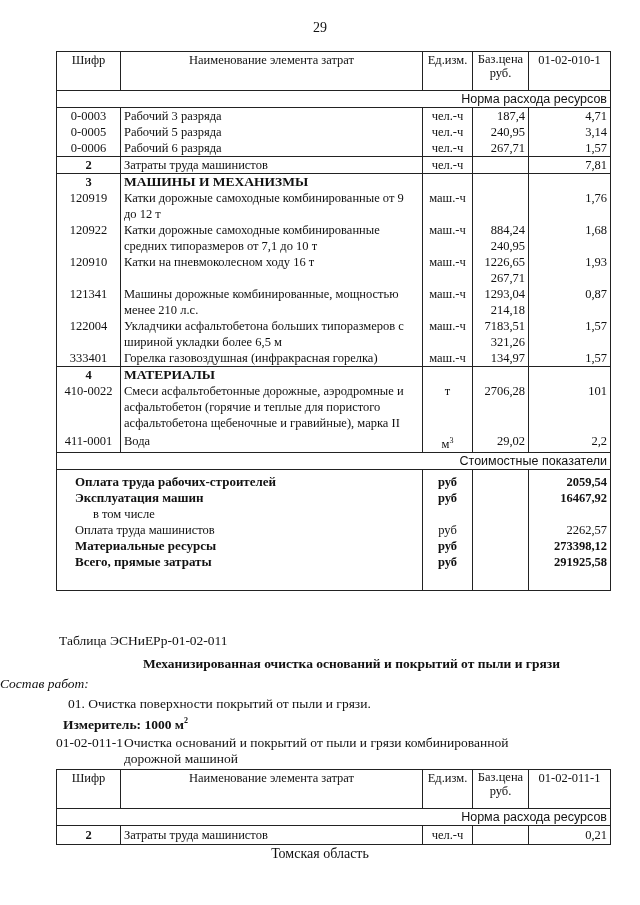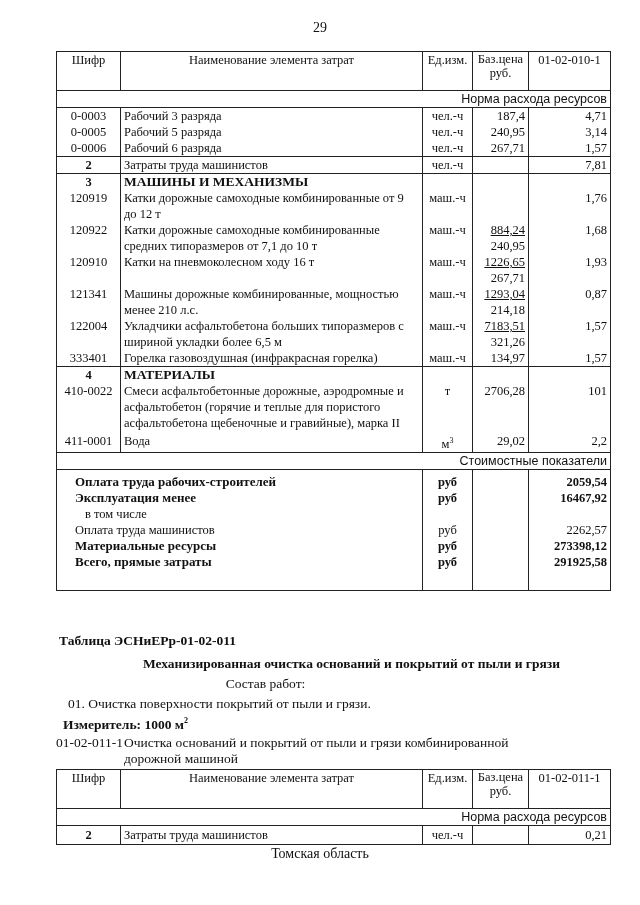--- a/index.html
+++ b/index.html
@@ -14,27 +14,27 @@
   .bl { border-left: 1px solid #222; margin-left: 32px; }
   .br { border-right: 1px solid #222; }
   .bt { border-top: 1px solid #222; }
   .bb { border-bottom: 1px solid #222; }
   .c { text-align: center; }
   .r { text-align: right; }
   .bold { font-weight: bold; }
   .hdr td { vertical-align: middle; height: 38px; font-size: 13px; }
   .hdr .price { line-height: 14px; font-size: 12.5px; margin-left: 40px; }
   .norm td { font-family: "Liberation Sans", "DejaVu Sans", sans-serif; font-size: 9.5px; text-align: right; height: 15px; line-height: 15px; padding-right: 6px; }
-  .ul { text-decoration: underline; }
+  .ul { }
   .gap td { height: 4px; line-height: 4px; }
   .sum td { line-height: 17px; }
 
-  .t2-title { top: 633px; left: 59px; font-weight: bold; font-size: 13.5px; }
+  .t2-title { top: 633px; left: 59px; font-weight: normal; font-size: 13.5px; }
   .t2-sub { top: 656px; left: 0; width: 560px; text-align: right; font-weight: bold; font-size: 13.5px; }
-  .t2-sostav { top: 676px; left: 0; width: 531px; text-align: center; font-size: 13.5px; }
+  .t2-sostav { top: 676px; left: 0; width: 531px; font-style: italic; font-size: 13.5px; }
   .t2-work { top: 696px; left: 68px; font-size: 13.5px; }
   .t2-meas { top: 716px; left: 63px; font-weight: bold; font-size: 13.5px; }
   .t2-code { top: 735px; left: 56px; font-size: 13.5px; }
   .t2-desc { top: 735px; left: 124px; width: 440px; font-size: 13.5px; line-height: 16px; }
   .footer { top: 846px; left: 0; width: 640px; text-align: center; font-size: 14px; }
   sup { font-size: 8px; }
 </style>
 </head>
 <body>
 
@@ -206,27 +206,27 @@
         <td class="br"></td>
   </tr>
 
   <tr class="sum">
     <td colspan="2" class="bl br bold" style="padding-left:18px;font-size:13px">Оплата труда рабочих-строителей</td>
     <td class="br c bold">руб</td>
     <td class="br"></td>
     <td class="br r bold">2059,54</td>
   </tr>
   <tr class="sum">
-    <td colspan="2" class="bl br bold" style="padding-left:18px;font-size:13px">Эксплуатация менее</td>
+    <td colspan="2" class="bl br bold" style="padding-left:18px;font-size:13px">Эксплуатация машин</td>
     <td class="br c bold">руб</td>
     <td class="br"></td>
     <td class="br r bold">16467,92</td>
   </tr>
   <tr class="sum">
-    <td colspan="2" class="bl br" style="padding-left:28px">в том числе</td>
+    <td colspan="2" class="bl br" style="padding-left:36px">в том числе</td>
     <td class="br c"></td>
     <td class="br"></td>
     <td class="br r"></td>
   </tr>
   <tr class="sum">
     <td colspan="2" class="bl br" style="padding-left:18px">Оплата труда машинистов</td>
     <td class="br c">руб</td>
     <td class="br"></td>
     <td class="br r">2262,57</td>
   </tr>

